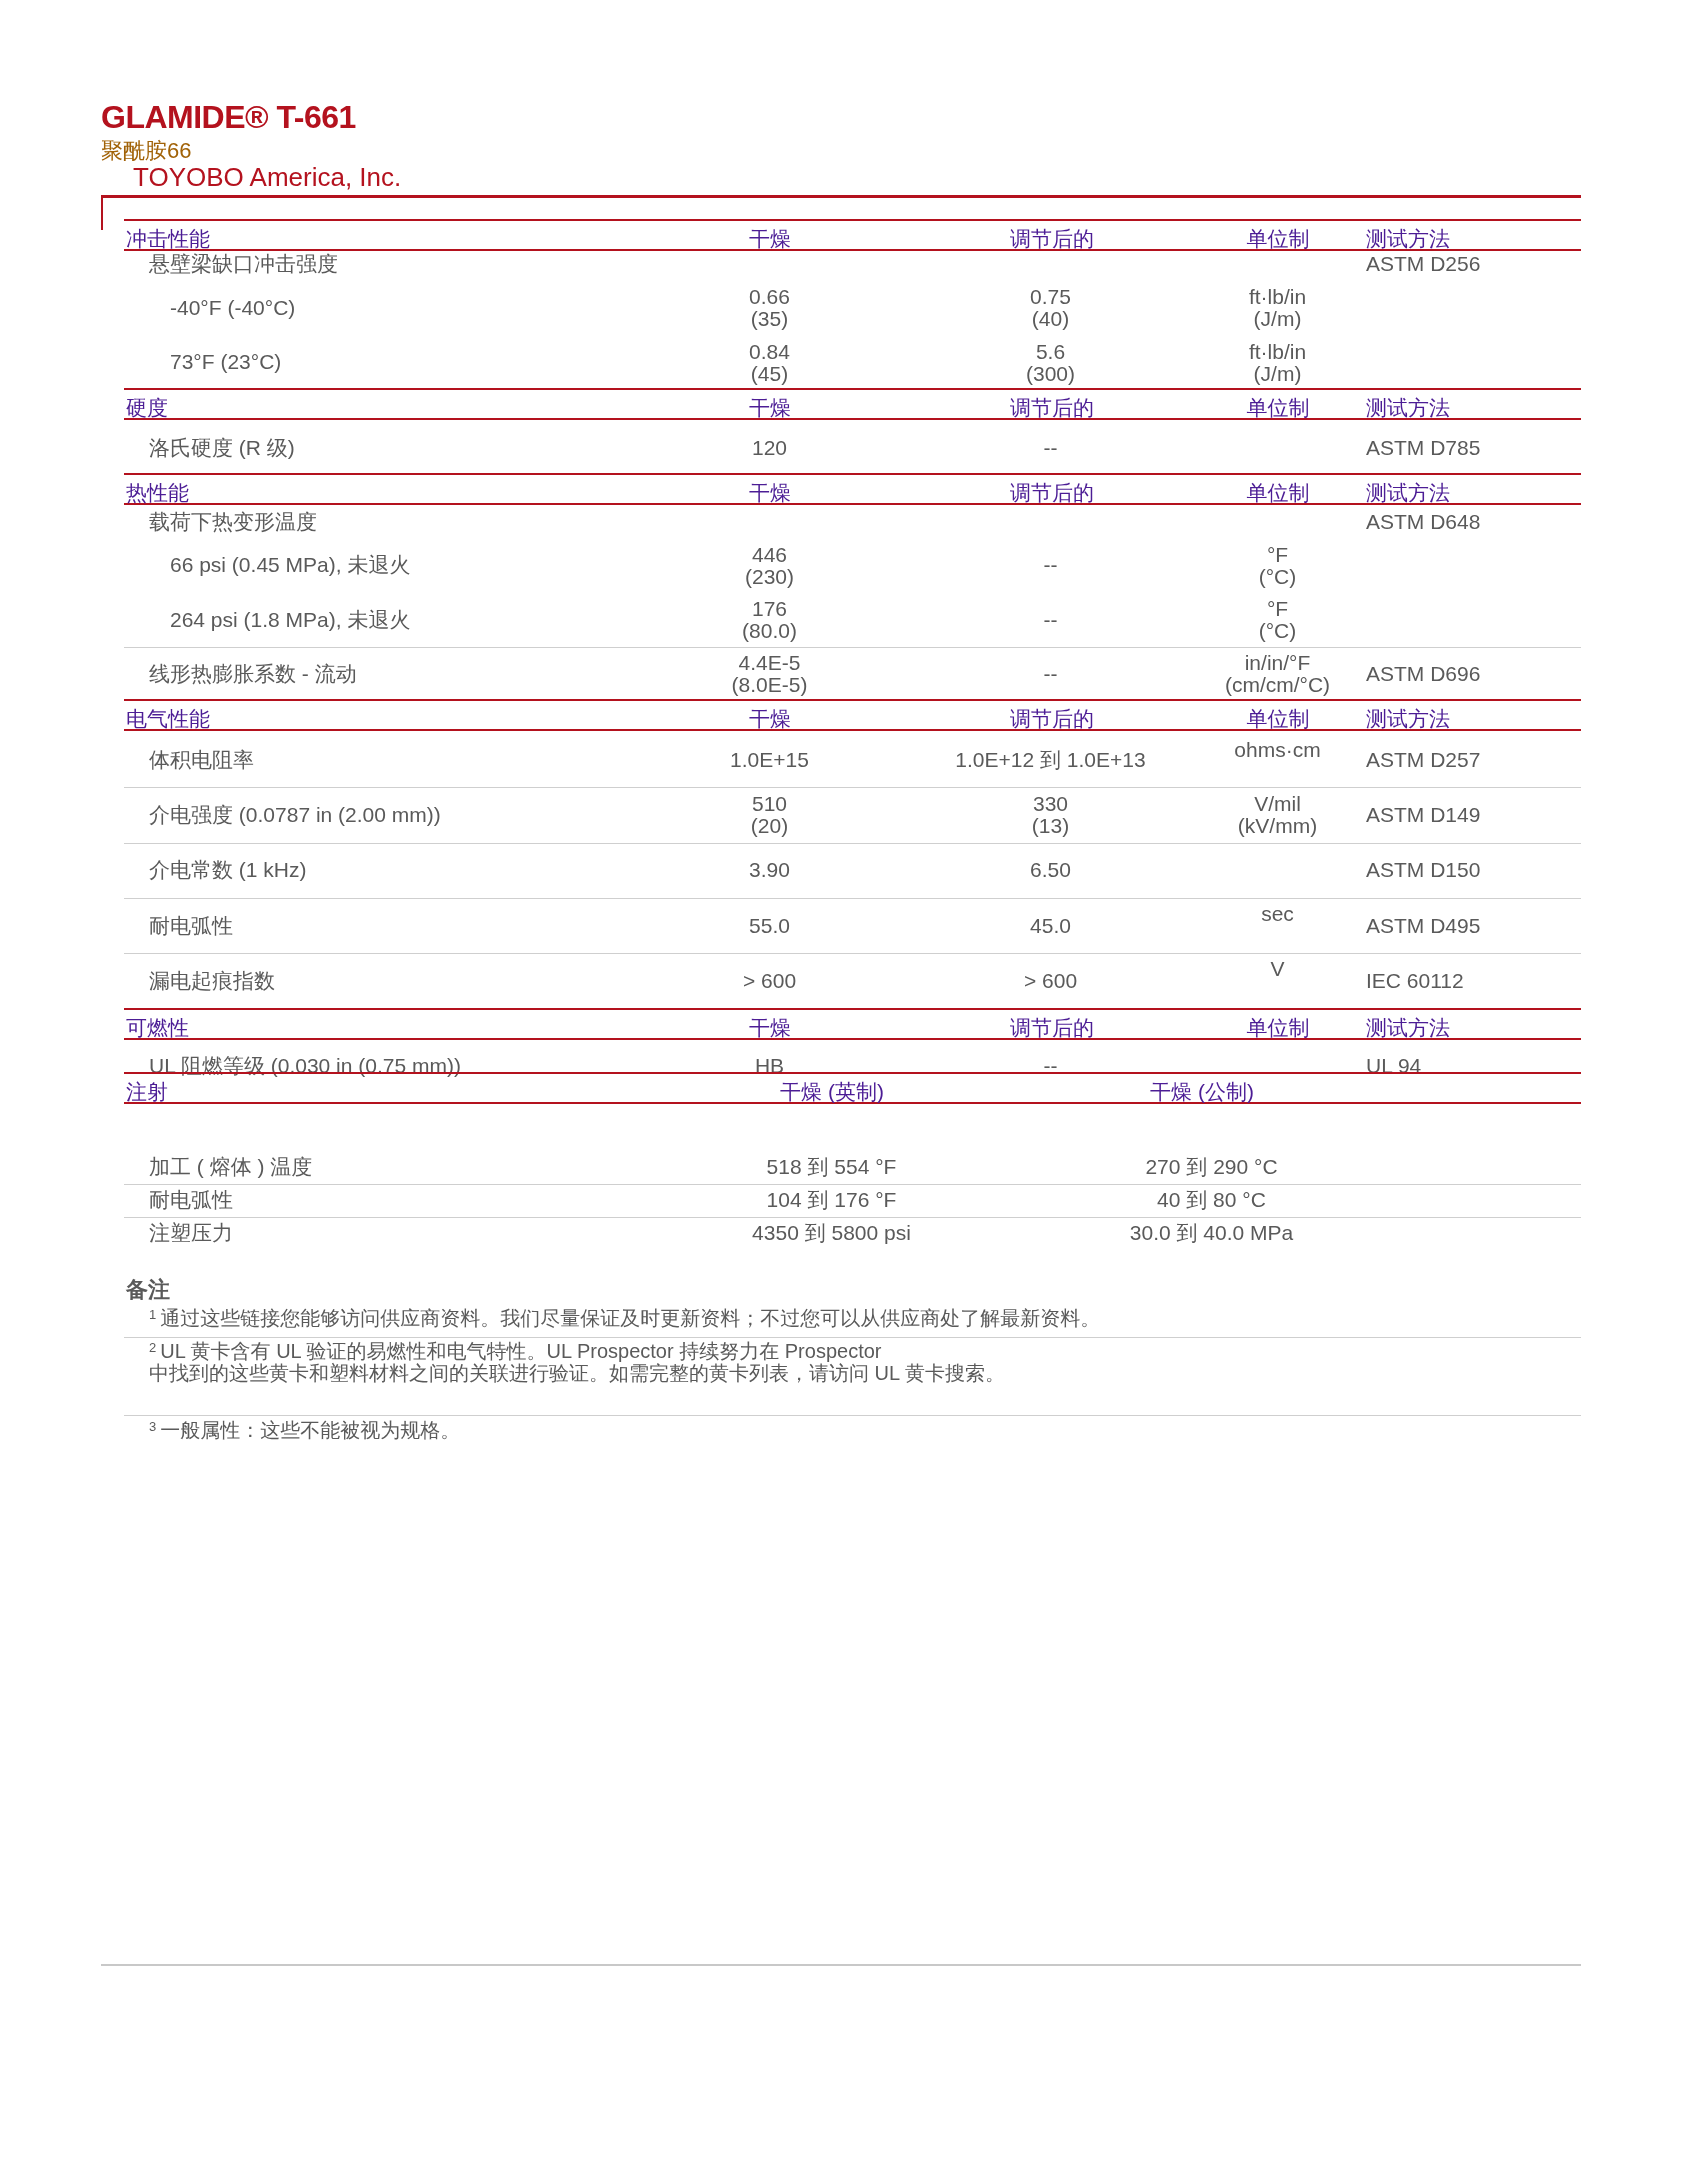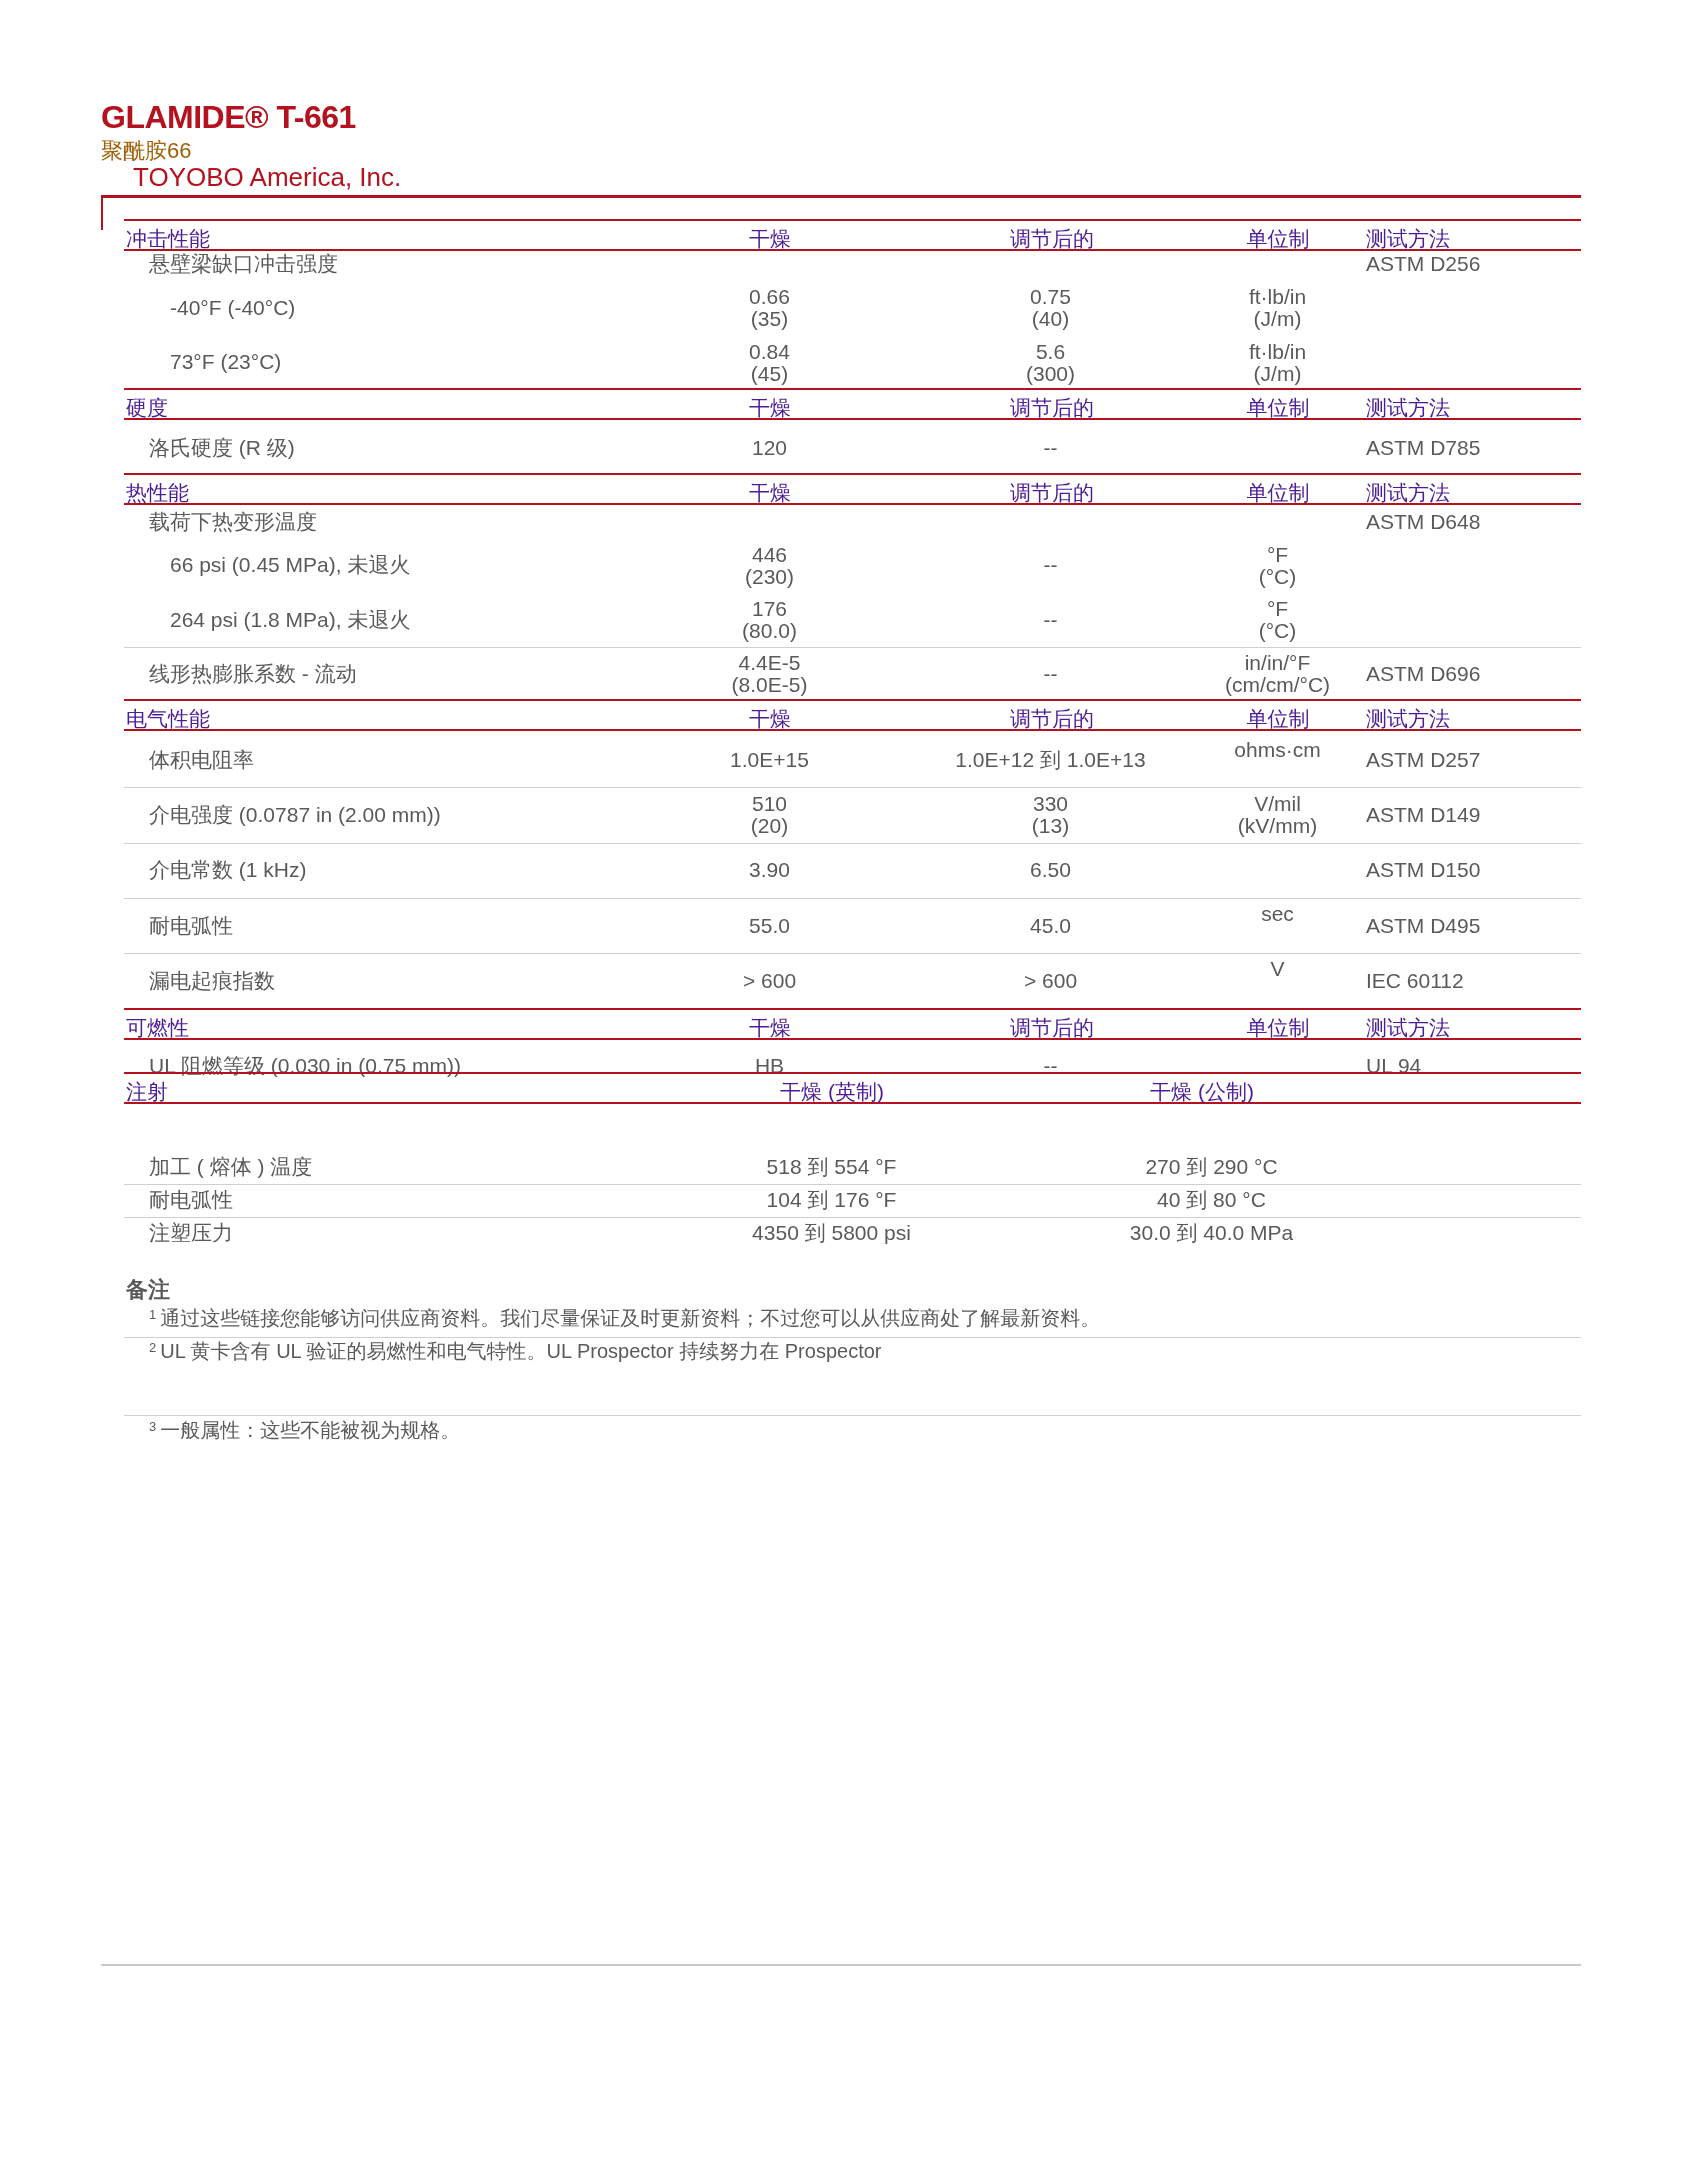--- a/index.html
+++ b/index.html
@@ -224,20 +224,21 @@
 <div class="cell c-eng" style="top:1222px">4350 到 5800 psi</div>
 <div class="cell c-met" style="top:1222px">30.0 到 40.0 MPa</div>
 
 <div class="abs notes-title">备注</div>
 <div class="note" style="top:1307px">
   <sup>1</sup><span>通过这些链接您能够访问供应商资料。我们尽量保证及时更新资料；不过您可以从供应商处了解最新资料。</span>
 </div>
 <div class="gray-line" style="top:1337px"></div>
 <div class="note" style="top:1340px">
   <div><sup>2</sup><span>UL 黄卡含有 UL 验证的易燃性和电气特性。UL Prospector 持续努力在 Prospector</span></div>
+  <div>中找到的这些黄卡和塑料材料之间的关联进行验证。如需完整的黄卡列表，请访问 UL 黄卡搜索。</div>
 </div>
 <div class="gray-line" style="top:1415px"></div>
 <div class="note" style="top:1419px">
   <sup>3</sup><span>一般属性：这些不能被视为规格。</span>
 </div>
 
 <div class="abs footer-line"></div>
 
 
 </body></html>

